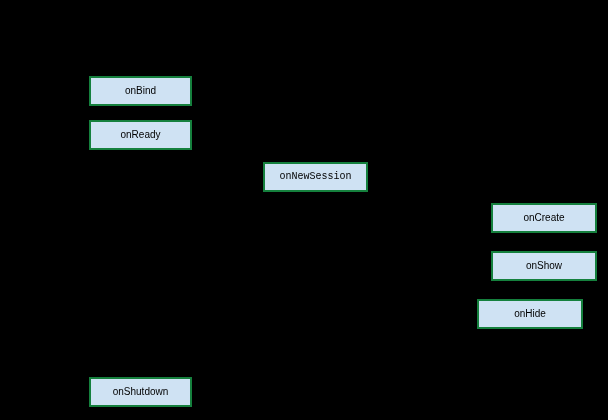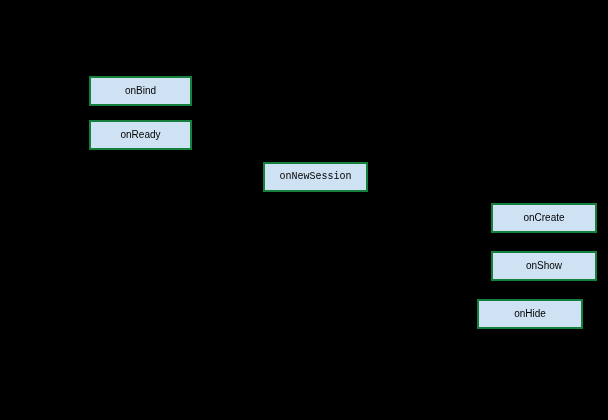--- a/index.html
+++ b/index.html
@@ -48,15 +48,16 @@
   <div class="node n-onready">onReady</div>
 
   <div class="node n-onnewsession">onNewSession</div>
 
   <div class="node n-oncreate">onCreate</div>
 
   <div class="node n-onshow">onShow</div>
 
   <div class="node n-onhide">onHide</div>
 
+  <div class="node n-onshutdown">onShutdown</div>
 
 
 </div>
 
 </body></html>

